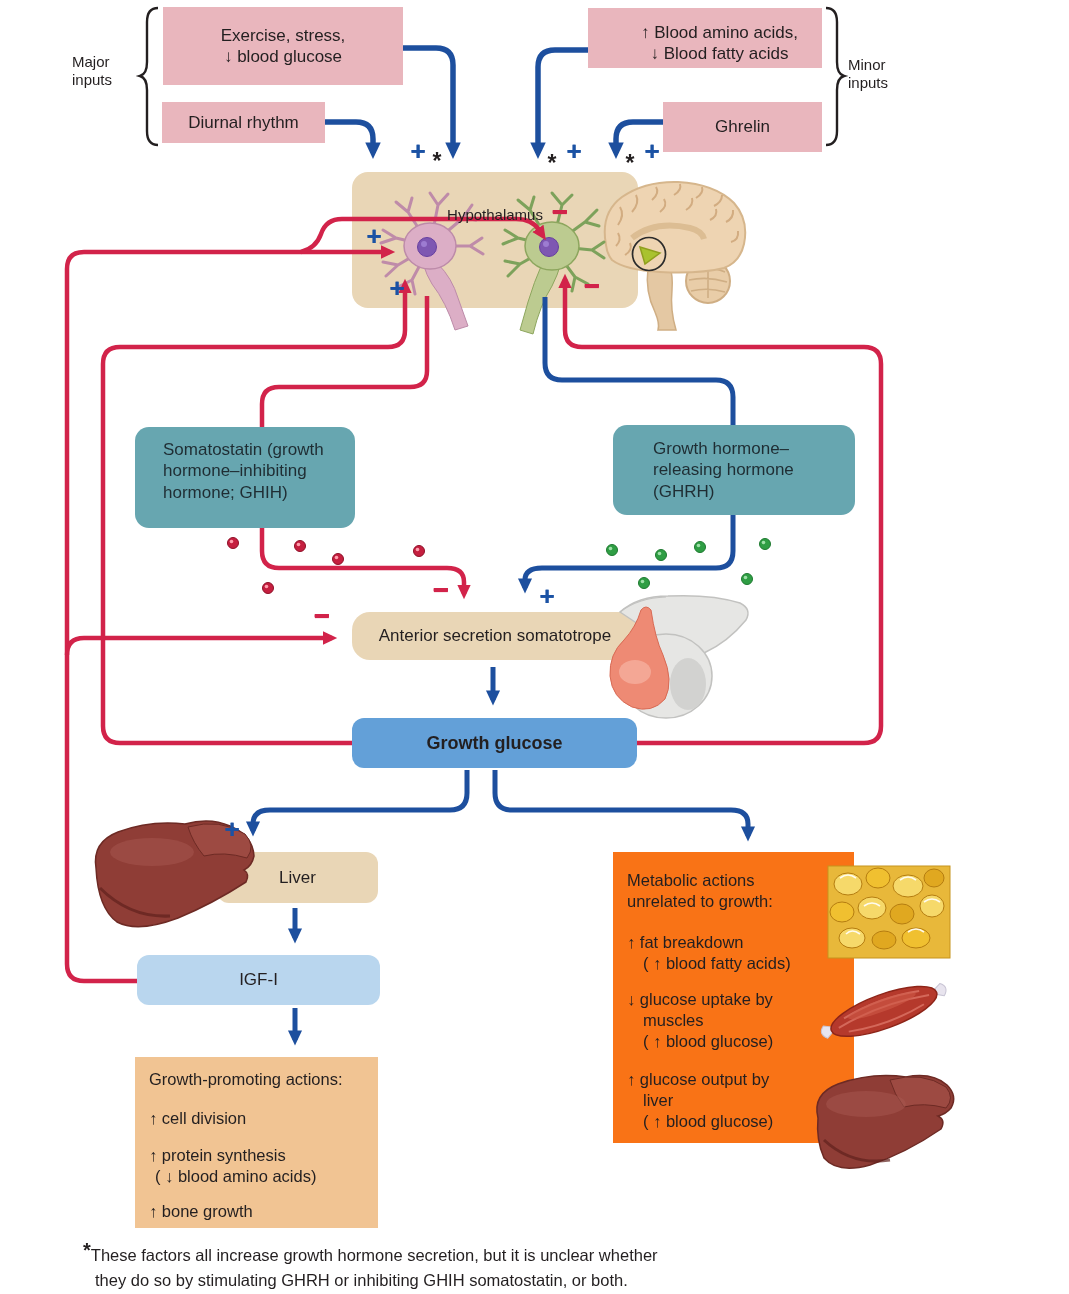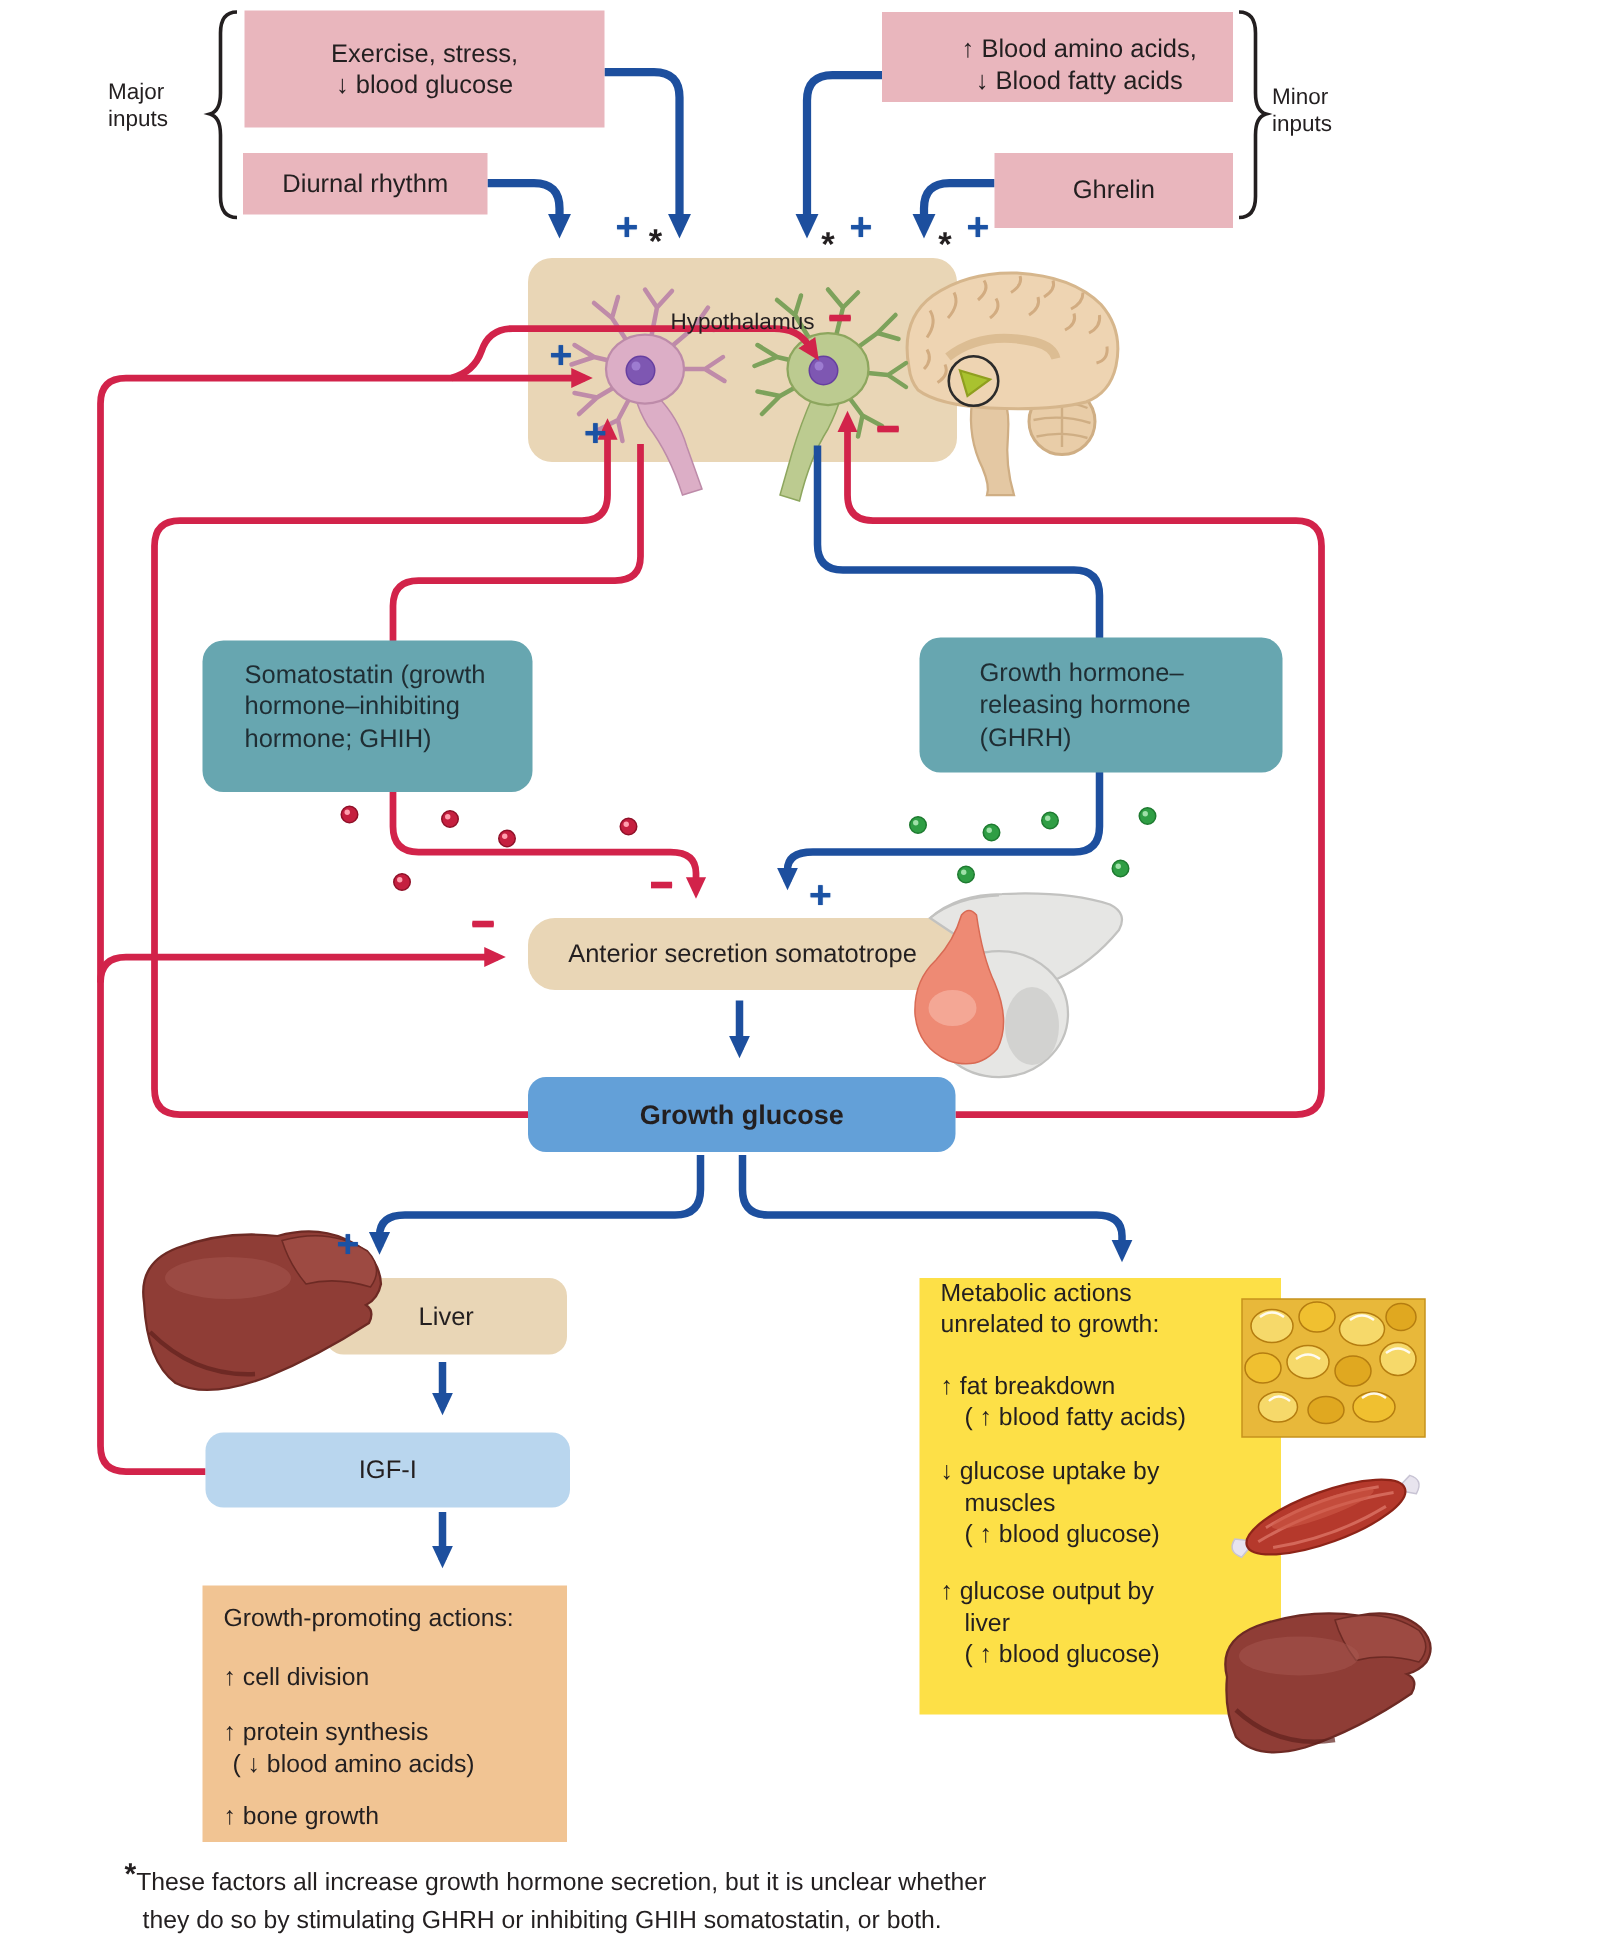--- a/index.html
+++ b/index.html
@@ -197,21 +197,21 @@
   <div class="box center" style="left:137px;top:955px;width:243px;height:50px;background:#b9d6ee;border-radius:12px;">IGF-I</div>
 
   <div class="box" style="left:135px;top:1057px;width:243px;height:171px;background:#f1c493;padding:12px 10px 0 14px;">
     <div class="ga-line">Growth-promoting actions:</div>
     <div class="ga-line" style="margin-top:18px;">↑ cell division</div>
     <div class="ga-line" style="margin-top:16px;">↑ protein synthesis</div>
     <div class="ga-line" style="margin-left:6px;">( ↓ blood amino acids)</div>
     <div class="ga-line" style="margin-top:14px;">↑ bone growth</div>
   </div>
 
-  <div class="box" style="left:613px;top:852px;width:241px;height:291px;background:#fde047;padding:0 8px 0 14px;">
+  <div class="box" style="left:613px;top:852px;width:241px;height:291px;background:#f97316;padding:18px 8px 0 14px;">
     <div class="ga-line preline">Metabolic actions
 unrelated to growth:</div>
     <div class="ga-line" style="margin-top:20px;">↑ fat breakdown</div>
     <div class="ga-line indent">( ↑ blood fatty acids)</div>
     <div class="ga-line" style="margin-top:15px;">↓ glucose uptake by</div>
     <div class="ga-line indent">muscles</div>
     <div class="ga-line indent">( ↑ blood glucose)</div>
     <div class="ga-line" style="margin-top:17px;">↑ glucose output by</div>
     <div class="ga-line indent">liver</div>
     <div class="ga-line indent">( ↑ blood glucose)</div>

